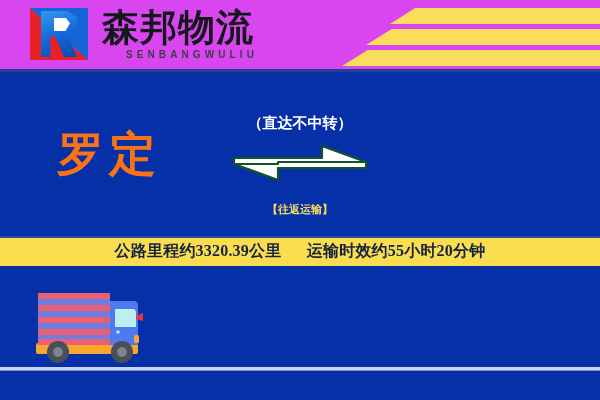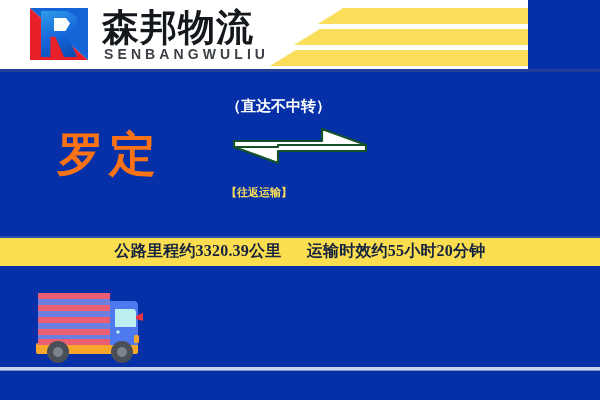--- a/index.html
+++ b/index.html
@@ -15,22 +15,22 @@
     width: 600px;
     height: 400px;
     overflow: hidden;
     background: #0530a8;
   }
 
   
   .header {
     position: absolute;
     left: 0; top: 0;
-    width: 528px; height: 72px;
-    background: #ffffff;
+    width: 600px; height: 72px;
+    background: #d946ef;
     overflow: hidden;
   }
   .logo-wrap {
     position: absolute;
     left: 28px; top: 6px;
     display: flex;
     align-items: center;
   }
   .logo-mark {
     position: relative;
@@ -73,27 +73,28 @@
   .logo-cn {
     font-family: "Liberation Serif", "DejaVu Serif", serif;
     font-weight: bold;
     font-size: 37px;
     line-height: 40px;
     color: #14181c;
     letter-spacing: 1px;
     white-space: nowrap;
   }
   .logo-en {
-    font-size: 14px;
+    font-size: 10px;
     line-height: 13px;
     color: #3b3f45;
     font-weight: bold;
     letter-spacing: 4.1px;
     white-space: nowrap;
     padding-left: 2px;
+    margin-left: 22px;
   }
   .stripes {
     position: absolute;
     right: 0; top: 0;
     width: 270px; height: 72px;
   }
   .stripe {
     position: absolute;
     right: 0;
     height: 16px;
@@ -125,22 +126,23 @@
     line-height: 56px;
     color: #f97316;
     letter-spacing: 5px;
     white-space: nowrap;
   }
   .city.origin { left: 57px; }
   .city.dest   { left: 396px; }
 
   .mid-block {
     position: absolute;
-    left: 226px; top: 96px;
+    left: 226px; top: 113px;
     width: 148px;
+    text-align: center;
   }
   .mid-top-label {
     font-family: "Liberation Serif", "DejaVu Serif", serif;
     font-size: 15px;
     line-height: 20px;
     font-weight: bold;
     color: #ffffff;
     white-space: nowrap;
   }
   .arrow-box {

